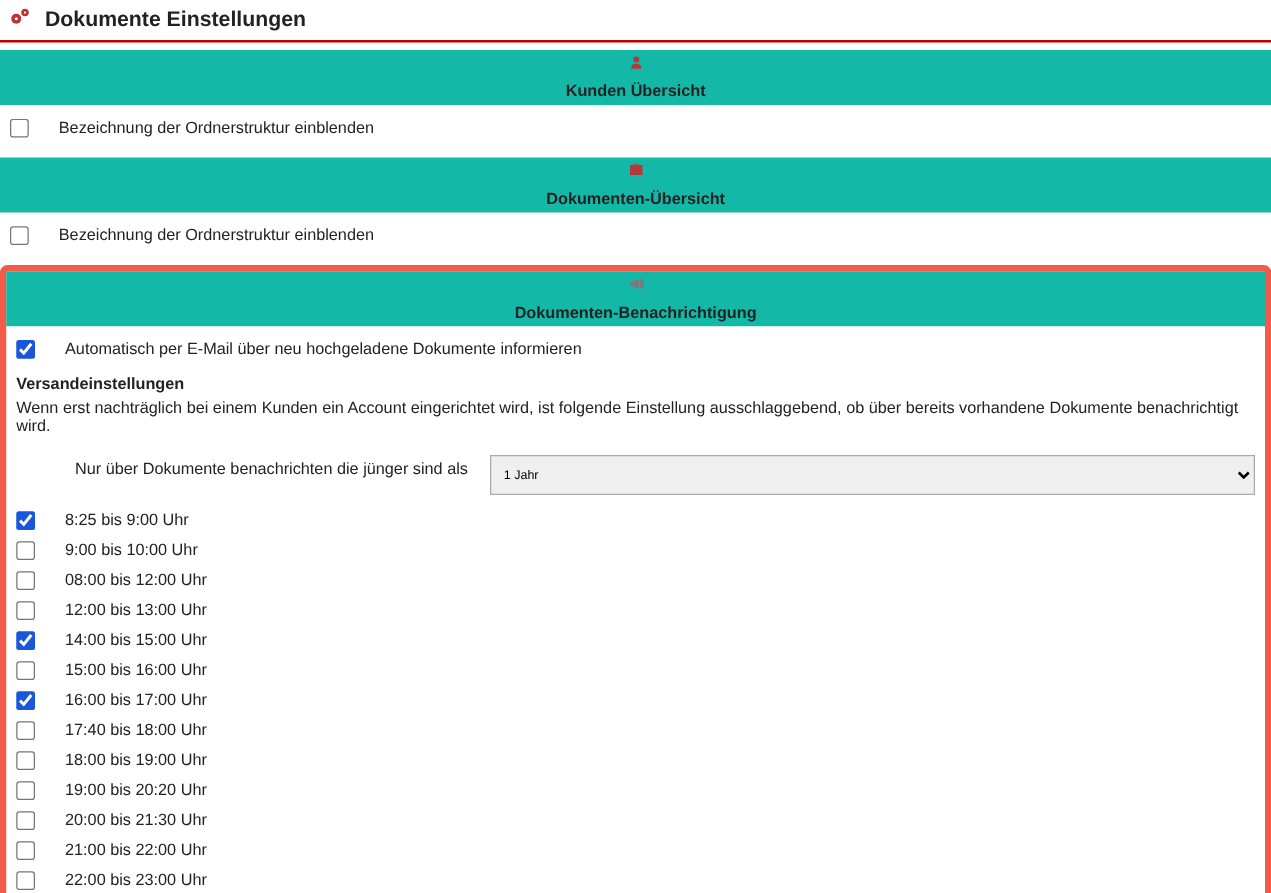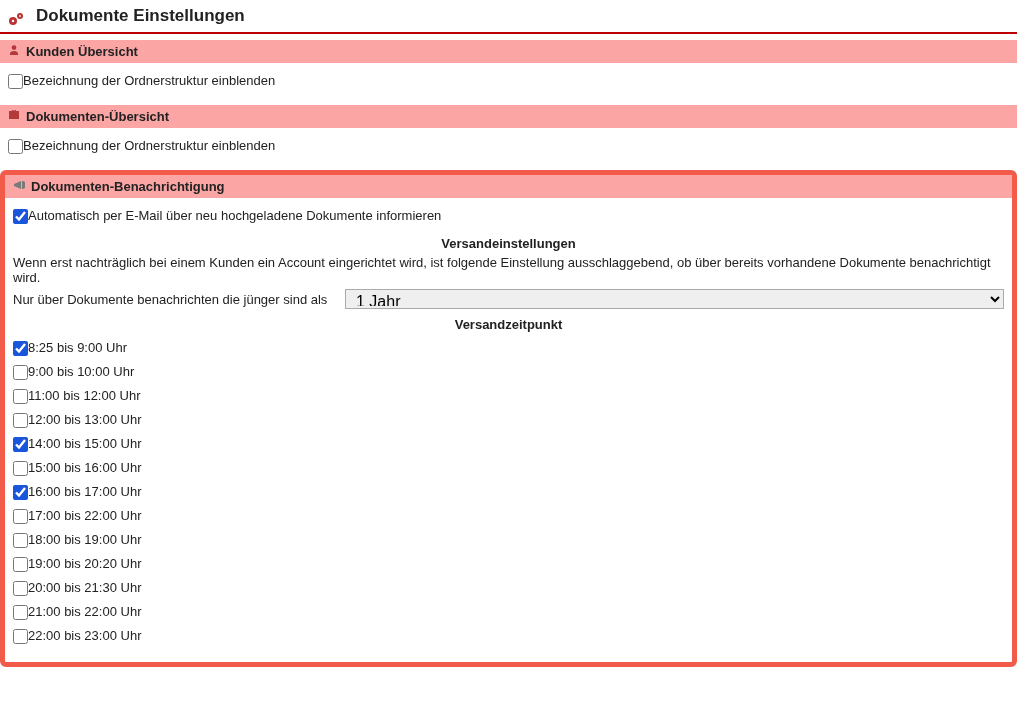--- a/index.html
+++ b/index.html
@@ -5,99 +5,100 @@
     * { box-sizing: border-box; margin: 0; padding: 0; }
     body {
       font-family: Arial, Helvetica, sans-serif;
       font-size: 13px;
       color: #222;
       background: #fff;
       width: 1017px;
     }
     .page-header {
       display: flex;
-      align-items: flex-end;
+      align-items: flex-start;
       padding: 6px 8px 6px 8px;
       border-bottom: 2px solid #b00;
     }
     .page-header .hdr-icon {
       color: #b33;
       font-size: 14px;
       margin-right: 10px;
       display: inline-flex;
       gap: 2px;
     }
     .page-header h1 {
       font-size: 17px;
       font-weight: bold;
     }
     .section {
       margin-top: 6px;
     }
     .section-head {
-      background: #fca5a5;
+      background: #14b8a6;
       padding: 4px 8px;
       font-weight: bold;
       font-size: 13px;
       display: flex;
       align-items: center;
       gap: 6px;
+      flex-direction: column;
     }
     .section-head .sh-icon {
       color: #b23a3a;
       font-size: 12px;
       display: inline-block;
     }
     .section-body {
       padding: 6px 8px;
     }
     .row-cb {
       display: flex;
       align-items: center;
-      gap: 0;
+      gap: 24px;
       padding: 2px 0;
       line-height: 20px;
     }
     .row-cb input[type=checkbox] {
       width: 15px;
       height: 15px;
       accent-color: #1a56db;
     }
     .highlight-wrap {
       border: 5px solid #f25a4a;
       border-radius: 6px;
       margin-top: 6px;
       padding-bottom: 8px;
     }
     .sub-heading {
       font-weight: bold;
       margin-top: 8px;
       margin-bottom: 4px;
-      text-align: center;
     }
     .desc {
-      margin-bottom: 4px;
+      margin-bottom: 16px;
       font-size: 13px;
     }
     .filter-row {
       display: flex;
       align-items: flex-start;
       gap: 12px;
       margin-bottom: 8px;
+      margin-left: 47px;
     }
     .filter-row .lbl {
       width: 320px;
       padding-top: 3px;
     }
     .filter-row select {
       flex: 1;
-      height: 20px;
+      height: 32px;
       border: 1px solid #aaa;
       padding: 2px 6px;
-      font-size: 16px;
+      font-size: 10px;
     }
     .time-list .row-cb {
       padding: 2px 0;
     }
   </style>
 </head>
 <body>
 
 <div class="page-header">
   <span class="hdr-icon">
@@ -165,53 +166,52 @@
     <div class="sub-heading">Versandeinstellungen</div>
     <div class="desc">Wenn erst nachträglich bei einem Kunden ein Account eingerichtet wird, ist folgende Einstellung ausschlaggebend, ob über bereits vorhandene Dokumente benachrichtigt wird.</div>
 
     <div class="filter-row">
       <div class="lbl">Nur über Dokumente benachrichten die jünger sind als</div>
       <select>
         <option>1 Jahr</option>
       </select>
     </div>
 
-    <div class="sub-heading">Versandzeitpunkt</div>
     <div class="time-list" id="time-list">
         <label class="row-cb">
           <input type="checkbox" checked="" style="">
           <span>8:25 bis 9:00 Uhr</span>
         </label>
         <label class="row-cb">
           <input type="checkbox" style="">
           <span>9:00 bis 10:00 Uhr</span>
         </label>
         <label class="row-cb">
           <input type="checkbox" style="">
-          <span>11:00 bis 12:00 Uhr</span>
+          <span>08:00 bis 12:00 Uhr</span>
         </label>
         <label class="row-cb">
           <input type="checkbox" style="">
           <span>12:00 bis 13:00 Uhr</span>
         </label>
         <label class="row-cb">
           <input type="checkbox" checked="" style="">
           <span>14:00 bis 15:00 Uhr</span>
         </label>
         <label class="row-cb">
           <input type="checkbox" style="">
           <span>15:00 bis 16:00 Uhr</span>
         </label>
         <label class="row-cb">
           <input type="checkbox" checked="" style="">
           <span>16:00 bis 17:00 Uhr</span>
         </label>
         <label class="row-cb">
           <input type="checkbox" style="">
-          <span>17:00 bis 22:00 Uhr</span>
+          <span>17:40 bis 18:00 Uhr</span>
         </label>
         <label class="row-cb">
           <input type="checkbox" style="">
           <span>18:00 bis 19:00 Uhr</span>
         </label>
         <label class="row-cb">
           <input type="checkbox" style="">
           <span>19:00 bis 20:20 Uhr</span>
         </label>
         <label class="row-cb">

